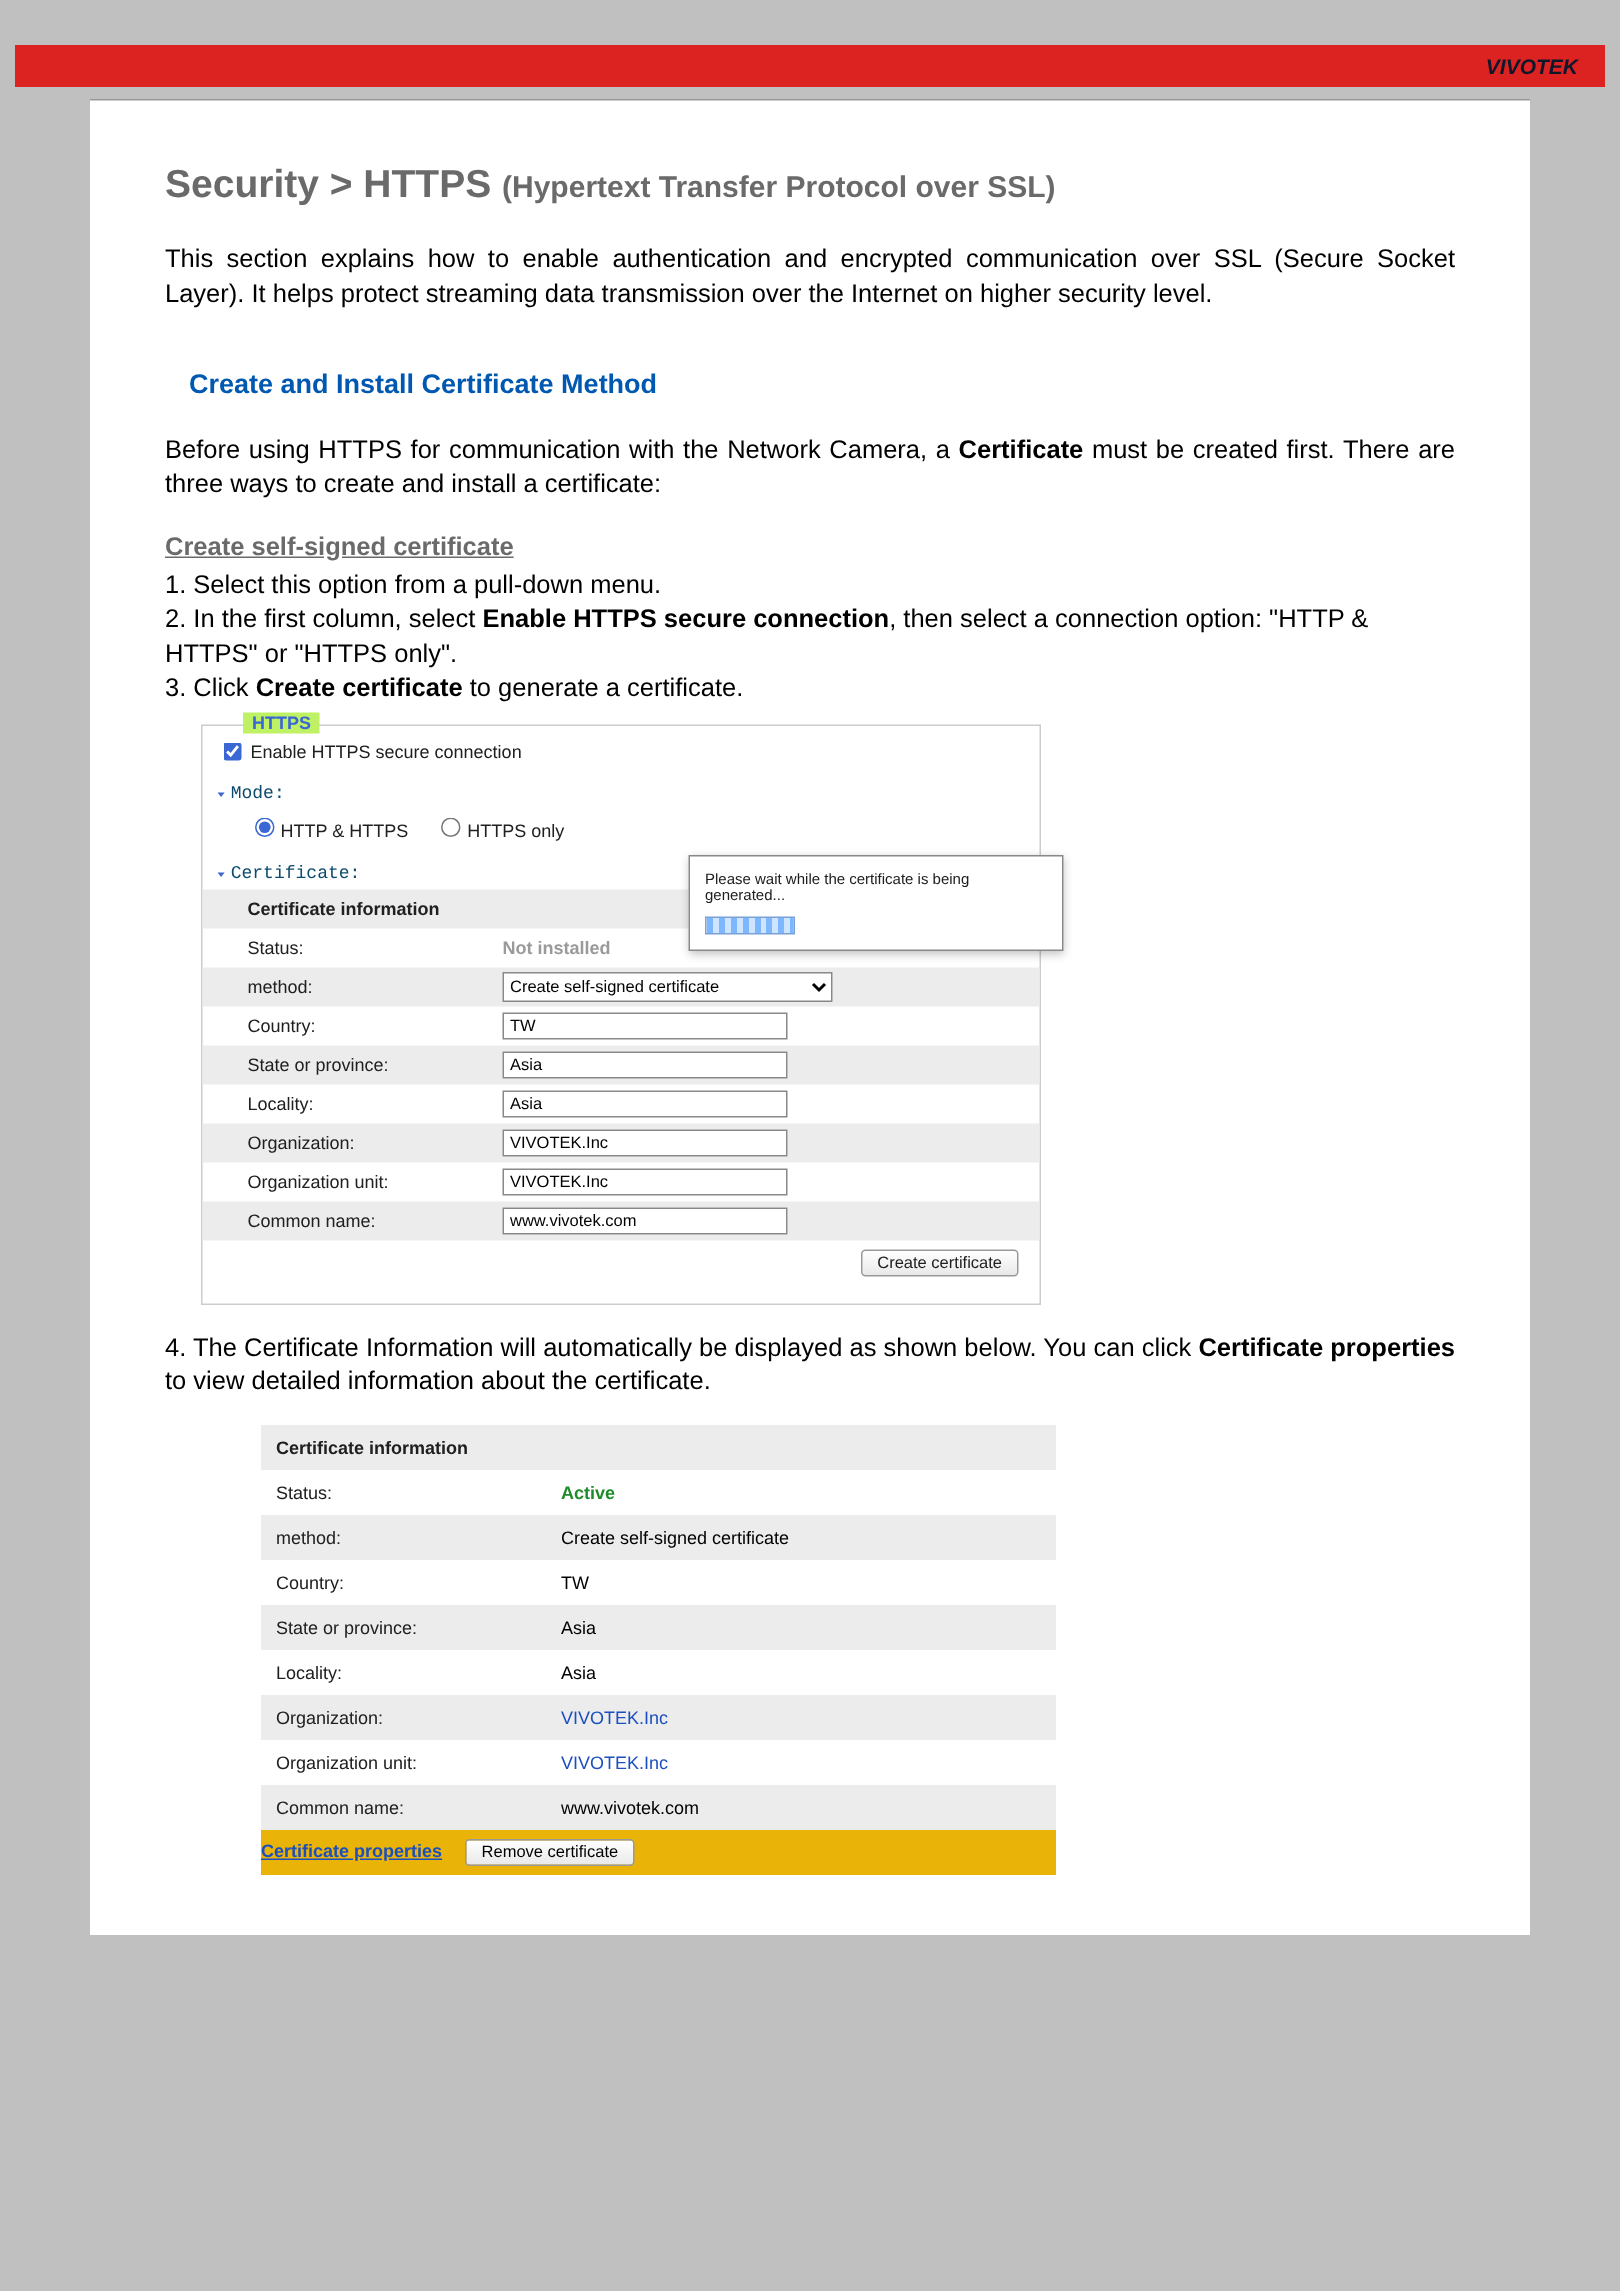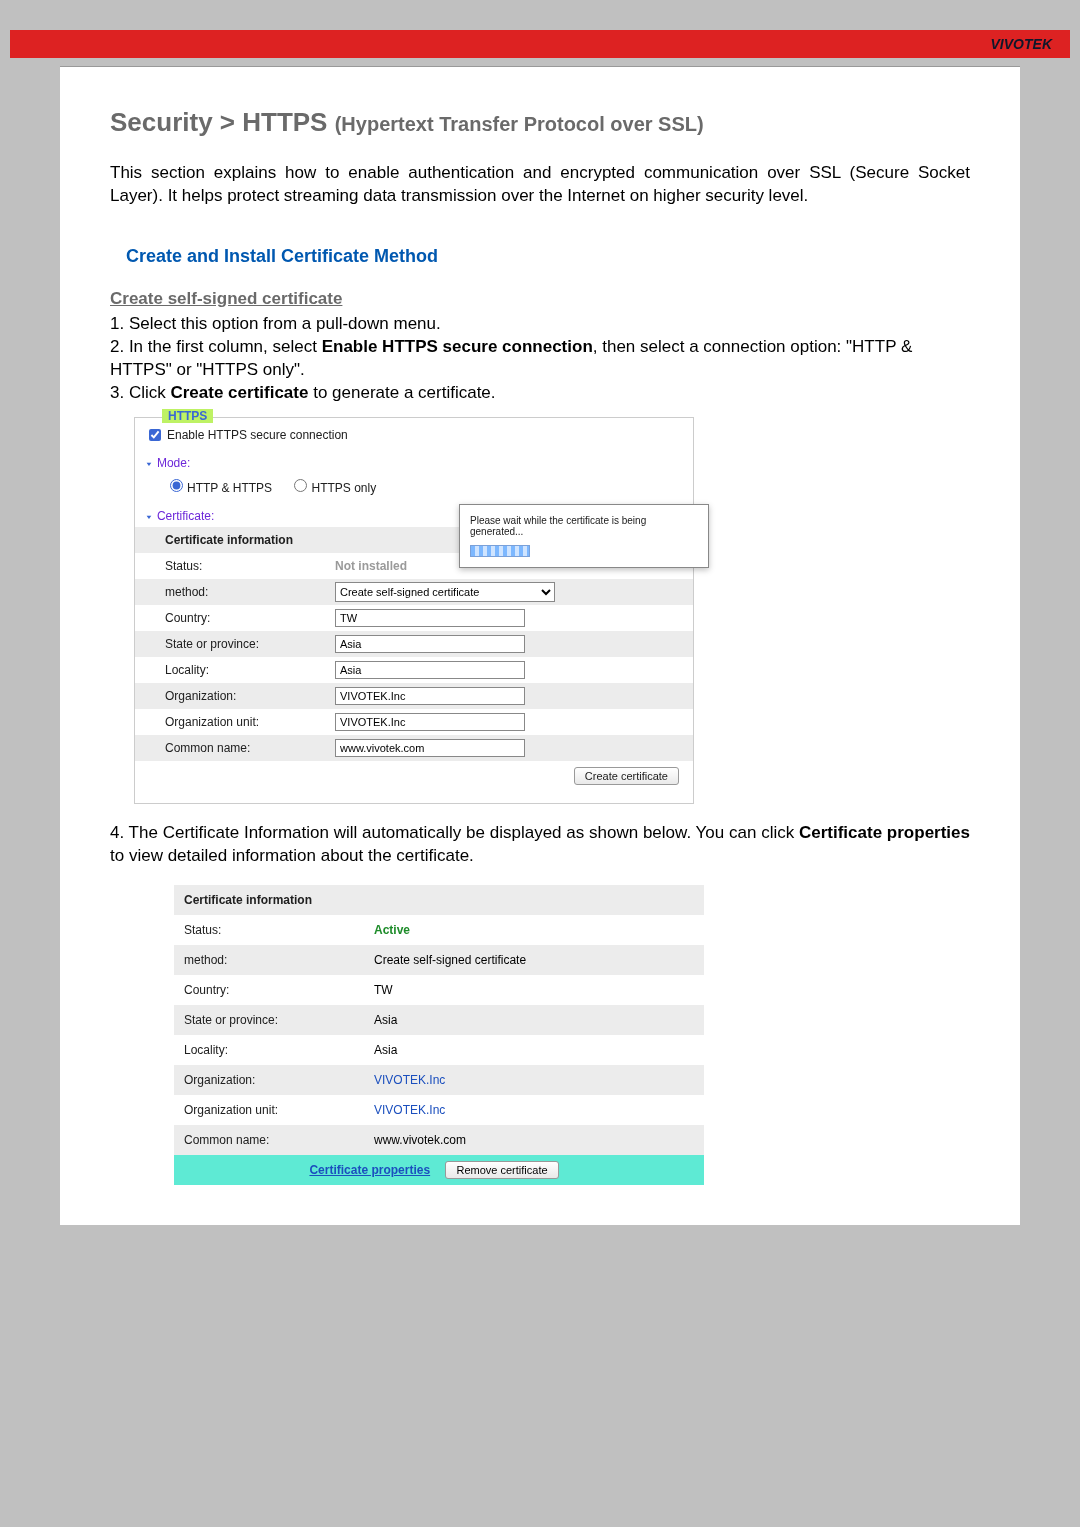--- a/index.html
+++ b/index.html
@@ -89,21 +89,21 @@
     top: -9px; left: 27px;
     background: #bef264;
     color: #3a67d4;
     font-weight: bold;
     padding: 0 6px;
     font-size: 12px;
     text-align: right;
   }
   .row { display: flex; align-items: center; padding: 4px 10px; }
   .row .cb { width: 12px; height: 12px; margin-right: 6px; accent-color: #3a67d4; }
-  .caret-label { color: #6d28d9; font-weight: normal; padding: 8px 10px 4px 10px; }
+  .caret-label { color: #0c4a6e; font-weight: normal; padding: 8px 10px 4px 10px; font-family: Liberation Mono, monospace; }
   .caret-label::before { content: "\25BC"; color: #3a67d4; font-size: 8px; margin-right: 4px; display:inline-block; transform: scaleY(0.7); }
   .mode-opts { padding: 2px 30px 6px 30px; }
   .mode-opts input { accent-color: #3a67d4; margin-right:4px;}
   .mode-opts label { margin-right: 14px; }
   .zebra { width: 100%; }
   .zebra .zr { display: flex; align-items: center; height: 26px; padding: 0 10px 0 30px; }
   .zebra .zr:nth-child(odd) { background: #ececec; }
   .zebra .lab { width: 170px; color: #202020; }
   .zebra .val input[type=text] {
     height: 18px; border: 1px solid #888; padding: 0 4px; font-size: 11px;
@@ -135,21 +135,21 @@
     width: 530px;
     font-size: 12px;
   }
   .z2 .zr { display: flex; align-items: center; height: 30px; padding: 0 10px 0 10px; }
   .z2 .zr:nth-child(odd) { background: #ececec; }
   .z2 .lab { width: 190px; color: #202020; }
   .z2 .hdr { font-weight: bold; background:#ececec; }
   .active { color: #1e8c2a; font-weight: bold; }
   .blue-v { color: #1b4fbe; }
   .blue-u { color: #1b4fbe; font-weight: bold; text-decoration: underline; margin-right:12px;}
-  .foot-row { text-align: center; padding: 6px 10px 6px 0; background:#5eead4;}
+  .foot-row { text-align: left; padding: 6px 10px 6px 0; background:#eab308;}
   .page-footer {
     text-align: right;
     color: #d44;
     font-style: italic;
     font-size: 13px;
     margin-top: 58px;
   }
 </style>
 </head>
 <body>
@@ -162,20 +162,23 @@
   <hr class="rule">
 
   <h1 class="title">
     <span>Security &gt;  HTTPS </span><span class="sub">(Hypertext Transfer Protocol over SSL)</span>
   </h1>
 
   <p class="intro">This section explains how to enable authentication and encrypted communication over SSL (Secure Socket Layer). It helps protect streaming data transmission over the Internet on higher security level.</p>
 
   <h2 class="section">Create and Install Certificate Method</h2>
 
+  <p class="para">
+    <span>Before using HTTPS for communication with the Network Camera, a </span><b>Certificate</b><span> must be created first. There are three ways to create and install a certificate:</span>
+  </p>
 
   <h3 class="subhead">Create self-signed certificate</h3>
 
   <div class="step">1. Select this option from a pull-down menu.</div>
   <div class="step">
     <span>2. In the first column, select </span><b>Enable HTTPS secure connection</b><span>, then select a connection option: "HTTP &amp; HTTPS" or "HTTPS only".</span>
   </div>
   <div class="step">
     <span>3. Click </span><b>Create certificate</b><span> to generate a certificate.</span>
   </div>

